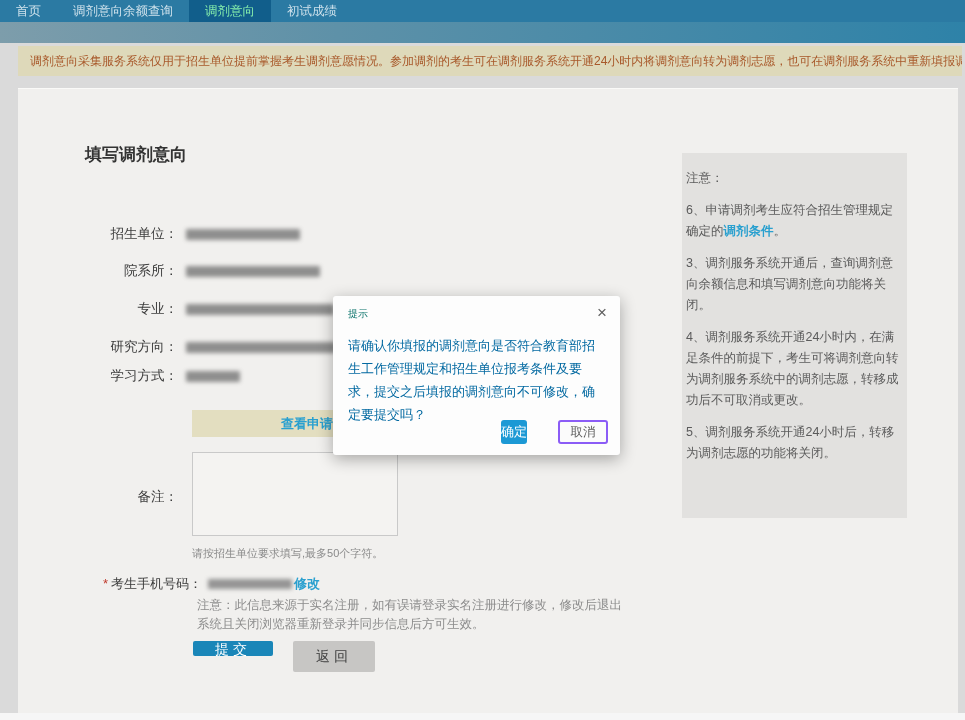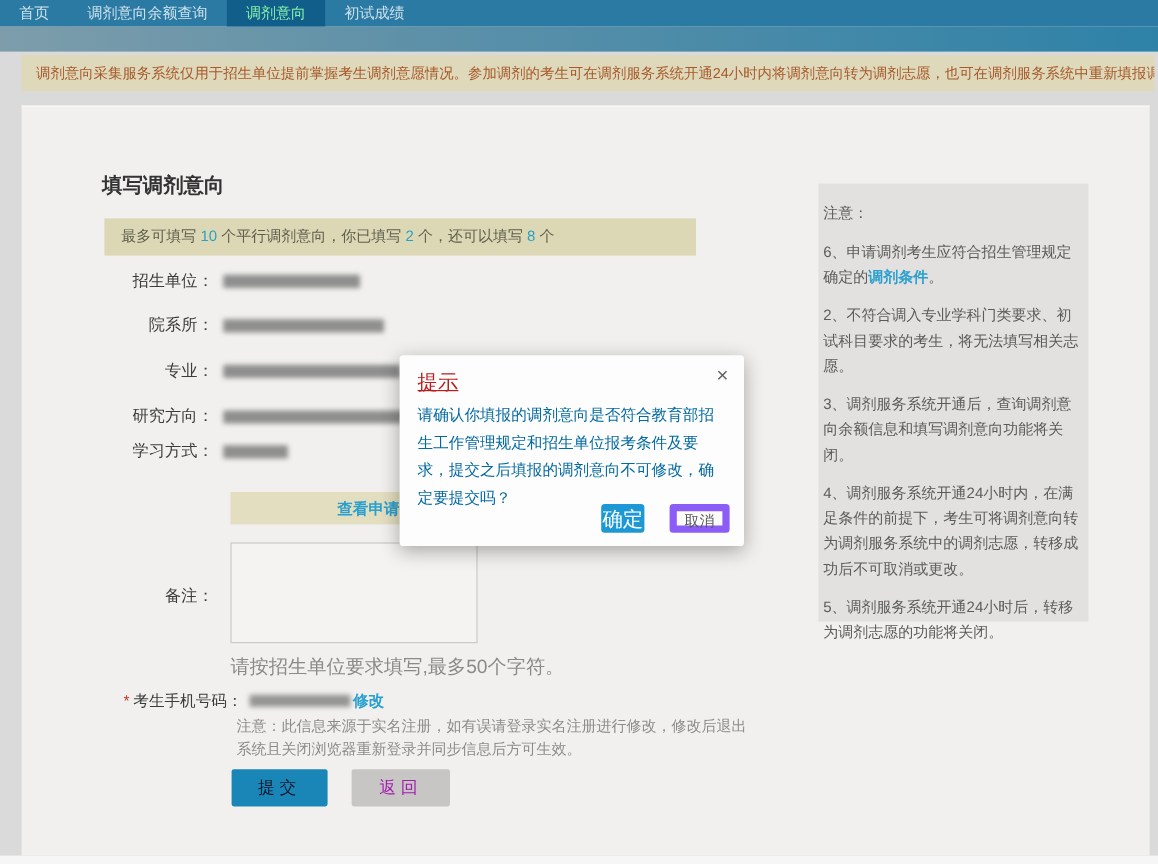--- a/index.html
+++ b/index.html
@@ -38,55 +38,55 @@
 
   .view-cond { position:absolute; top:410px; left:192px; width:256px; height:27px;
                background:#e3dec0; border:none; color:#2aa0cf; font-weight:bold;
                font-size:13px; line-height:27px; text-align:center; cursor:pointer; }
 
   .remark-label { position:absolute; top:488px; left:85px; width:93px; text-align:right;
                   font-size:13.5px; color:#3c3c3c; }
   .remark-box { position:absolute; top:452px; left:192px; width:206px; height:84px;
                 background:#f4f3f1; border:1px solid #c9c9c9; resize:none;
                 font-family:"Liberation Sans","DejaVu Sans",sans-serif; font-size:13px; padding:4px; }
-  .remark-help { position:absolute; top:546px; left:192px; font-size:16px; color:#8a8a8a; }
+  .remark-help { position:absolute; top:546px; left:192px; font-size:11px; color:#8a8a8a; }
 
   .phone-row { position:absolute; top:575px; left:103px; font-size:13px; color:#3c3c3c; }
   .req-star { color:#c0392b; margin-right:3px; }
   .phone-blur { display:inline-block; width:84px; height:10px; background:#6e6e6e;
                 filter:blur(2px); opacity:.7; vertical-align:middle; margin:0 2px 2px 6px; }
   .link { color:#2aa0cf; font-weight:bold; text-decoration:none; cursor:pointer; }
   .phone-note { position:absolute; left:197px; font-size:12.5px; color:#8c8c8c; line-height:19px; }
 
-  .btn-submit { position:absolute; top:641px; left:193px; width:80px; height:31px;
-                background:#1a86b8; color:#0f172a; border:none; font-size:14px;
+  .btn-submit { position:absolute; top:641px; left:193px; width:80px; height:15px;
+                background:#1a86b8; color:#ffffff; border:none; font-size:14px;
                 letter-spacing:4px; cursor:pointer; border-radius:2px; }
   .btn-back { position:absolute; top:641px; left:293px; width:82px; height:31px;
-              background:#c7c6c4; color:#a21caf; border:none; font-size:14px;
+              background:#c7c6c4; color:#404040; border:none; font-size:14px;
               letter-spacing:4px; cursor:pointer; border-radius:2px;text-align:center; }
 
   
   .sidebar { position:absolute; top:153px; left:682px; width:225px; height:365px;
              background:#e2e1df; padding:15px 4px; font-size:12.5px; color:#5b5b5b;
              line-height:21px; }
   .sidebar p { margin-bottom:11px; }
 
   
   .dialog { position:absolute; top:296px; left:333px; width:287px; height:159px;
             background:#fdfdfd; box-shadow:0 4px 16px rgba(0,0,0,.32); border-radius:3px; z-index:50; }
-  .dialog-title { position:absolute; top:11px; left:15px; font-size:17px; color:#b91c1c;text-decoration:underline; }
+  .dialog-title { position:absolute; top:11px; left:15px; font-size:10px; color:#0f766e; }
   .dialog-close { position:absolute; top:8px; right:13px; font-size:17px; color:#5f5f5f;
                   cursor:pointer; line-height:17px; }
   .dialog-body { position:absolute; top:38px; left:15px; width:258px; font-size:13px;
                  color:#0369a1; line-height:23px; }
-  .dialog-confirm { position:absolute; top:124px; left:168px; width:36px; height:24px;
+  .dialog-confirm { position:absolute; top:124px; left:168px; width:26px; height:24px;
                     background:#1c99d5; color:#fff; border:none; border-radius:3px;
-                    font-size:17px; cursor:pointer; }
+                    font-size:13px; cursor:pointer; }
   .dialog-cancel { position:absolute; top:124px; left:225px; width:50px; height:24px;
-                   background:#fbfbfb; color:#5a5a5a; border:6px solid #8b5cf6; border-radius:3px;
+                   background:#fbfbfb; color:#5a5a5a; border:2px solid #8b5cf6; border-radius:3px;
                    font-size:12.5px; cursor:pointer; }
 </style>
 </head>
 <body>
 
 <div id="app">
 
   <div class="navbar">
     <div class="nav-tab">首页</div>
     <div class="nav-tab">调剂意向余额查询</div>
@@ -95,23 +95,20 @@
   </div>
   <div class="nav-sub"></div>
 
   <div class="notice-banner">调剂意向采集服务系统仅用于招生单位提前掌握考生调剂意愿情况。参加调剂的考生可在调剂服务系统开通24小时内将调剂意向转为调剂志愿，也可在调剂服务系统中重新填报调剂志愿。</div>
 
   <div class="card"></div>
   <div class="bottom-strip"></div>
 
   <div class="page-title">填写调剂意向</div>
 
-  <div class="quota-banner">
-    <span>最多可填写 </span><span class="quota-num">10</span><span> 个平行调剂意向，你已填写 </span><span class="quota-num">2</span><span> 个，还可以填写 </span><span class="quota-num">8</span><span> 个</span>
-  </div>
 
   <div class="f-label" style="top:225px">招生单位：</div>
   <div class="blur-val" style="top:229px; width:114px"></div>
 
   <div class="f-label" style="top:262px">院系所：</div>
   <div class="blur-val" style="top:266px; width:134px"></div>
 
   <div class="f-label" style="top:300px">专业：</div>
   <div class="blur-val" style="top:304px; width:148px"></div>
 
@@ -132,21 +129,20 @@
   </div>
   <div class="phone-note" style="top:615px">系统且关闭浏览器重新登录并同步信息后方可生效。</div>
   <div class="phone-note" style="top:596px">注意：此信息来源于实名注册，如有误请登录实名注册进行修改，修改后退出</div>
 
   <button class="btn-submit">提交</button>
   <button class="btn-back">返回</button>
 
   <div class="sidebar">
     <p>注意：</p>
     <p><span>6、申请调剂考生应符合招生管理规定确定的</span><a class="link">调剂条件</a><span>。</span></p>
-    <p>2、不符合调入专业学科门类要求、初试科目要求的考生，将无法填写相关志愿。</p>
     <p>3、调剂服务系统开通后，查询调剂意向余额信息和填写调剂意向功能将关闭。</p>
     <p>4、调剂服务系统开通24小时内，在满足条件的前提下，考生可将调剂意向转为调剂服务系统中的调剂志愿，转移成功后不可取消或更改。</p>
     <p>5、调剂服务系统开通24小时后，转移为调剂志愿的功能将关闭。</p>
   </div>
 
   <div class="dialog">
     <div class="dialog-title">提示</div>
     <div class="dialog-close">×</div>
     <div class="dialog-body">请确认你填报的调剂意向是否符合教育部招生工作管理规定和招生单位报考条件及要求，提交之后填报的调剂意向不可修改，确定要提交吗？</div>
     <button class="dialog-confirm">确定</button>

